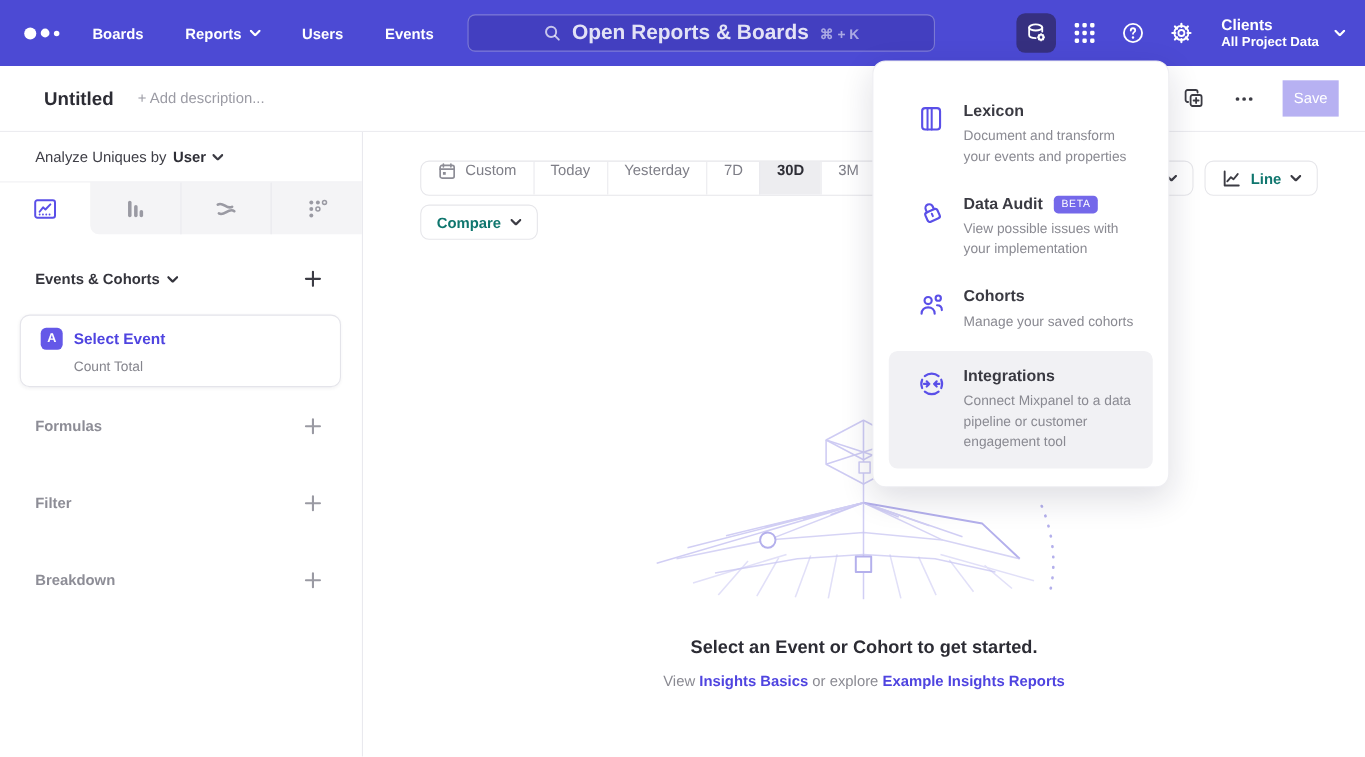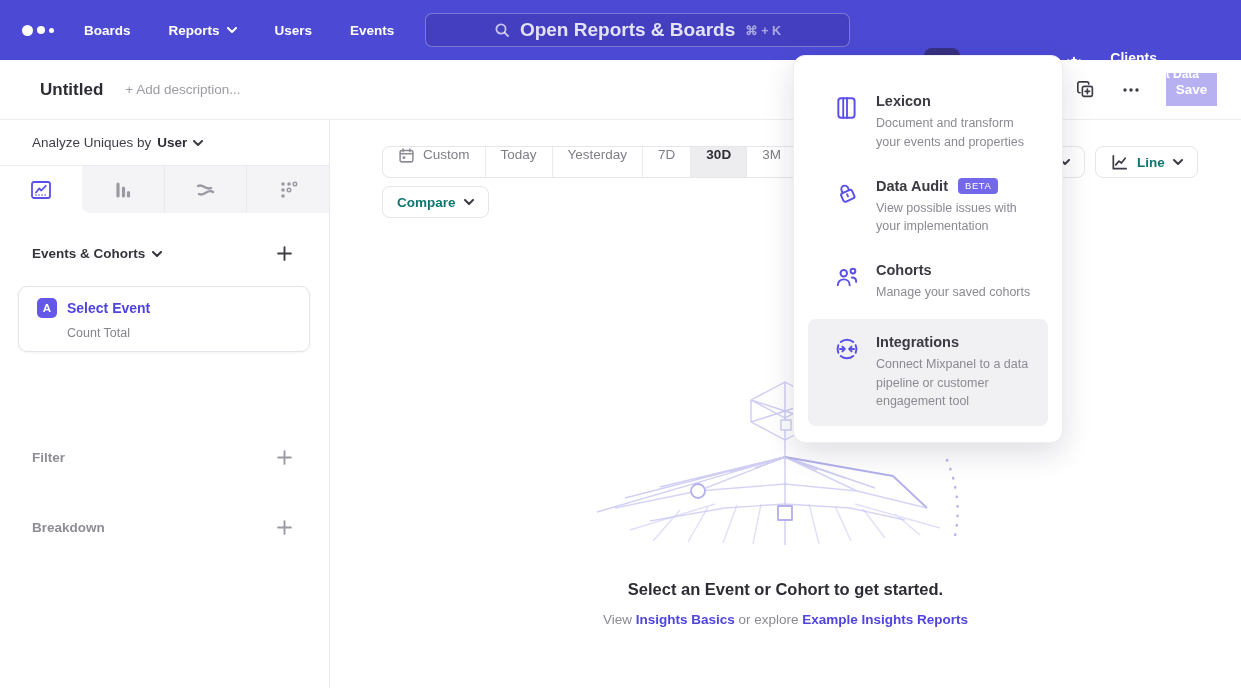--- a/index.html
+++ b/index.html
@@ -11,35 +11,35 @@
   .logo { display:flex; align-items:center; gap:4px; margin:0 30px 0 22px; }
   .logo .d1{width:11px;height:11px;border-radius:50%;background:#fff;}
   .logo .d2{width:8px;height:8px;border-radius:50%;background:#fff;}
   .logo .d3{width:5px;height:5px;border-radius:50%;background:#fff;}
   .nav-item { color:#ffffff; font-size:13.5px; font-weight:700; margin-right:38px; display:flex; align-items:center; gap:7px; cursor:pointer; }
   .chev { width:10px; height:6px; }
   .chev polyline { fill:none; stroke:currentColor; stroke-width:2; stroke-linecap:round; stroke-linejoin:round; }
   .searchbar { position:absolute; left:425px; top:13px; width:425px; height:34px; background:#433fc0; border:1px solid rgba(255,255,255,0.30); border-radius:7px; display:flex; align-items:center; justify-content:center; gap:10px; color:rgba(255,255,255,0.85); cursor:pointer; }
   .searchbar .ph { font-size:19px; font-weight:600;text-align:right; }
   .searchbar .sc { font-size:12.5px; color:rgba(255,255,255,0.55); font-weight:600; }
-  .nav-right { position:absolute; right:18px; top:0; height:60px; display:flex; align-items:center; gap:8px;margin-top:36px; }
+  .nav-right { position:absolute; right:18px; top:0; height:60px; display:flex; align-items:center; gap:8px; }
   .icon-btn { width:36px; height:36px; border-radius:8px; display:flex; align-items:center; justify-content:center; color:#ffffff; cursor:pointer; }
   .icon-btn.active { background:#363080; }
   .icon-btn svg { display:block; }
   .project { display:flex; align-items:center; gap:14px; margin-left:10px; color:#fff; cursor:pointer; }
   .project .org { font-size:14px; font-weight:700; line-height:1.3; }
   .project .nm { font-size:12px; font-weight:700; line-height:1.3; }
 
   
   .report-header { position:absolute; top:60px; left:0; right:0; height:60px; background:#fff; border-bottom:1px solid #ececf0; display:flex; align-items:center; padding:0 24px 0 40px; }
   .r-title { font-size:17px; font-weight:700; color:#2c2c34; }
   .r-desc { margin-left:22px; font-size:13.5px; color:#9b9ba4; cursor:text; }
   .hd-right { margin-left:auto; display:flex; align-items:center; gap:26px; }
   .hd-ic { color:#3c3c44; cursor:pointer; display:flex; }
-  .save-btn { width:51px; height:33px; background:#b7b1f2; color:#fff; font-size:13.5px; font-weight:700; border:none; border-radius:0; cursor:default;text-align:center; }
+  .save-btn { width:51px; height:33px; background:#b7b1f2; color:#fff; font-size:13.5px; font-weight:400; border:none; border-radius:0; cursor:default;text-align:center; }
 
   
   .sidebar { position:absolute; top:120px; left:0; width:330px; bottom:0; background:#fff; border-right:1px solid #e9e9ee; }
   .analyze-row { height:46px; display:flex; align-items:center; padding-left:32px; border-bottom:1px solid #ececf0; font-size:13.5px; color:#3f3f47; gap:6px; }
   .analyze-row .val { font-weight:700; color:#2e2e36; display:flex; align-items:center; gap:6px; cursor:pointer; }
   .tabsrow { display:flex; height:47px; }
   .cht-tab { flex:1; display:flex; align-items:center; justify-content:center; cursor:pointer; }
   .cht-tab.sel { background:#fff; }
   .cht-gray { flex:3; display:flex; background:#f4f4f6; border-radius:0 0 0 8px; }
   .cht-gray .cht-tab { border-left:1px solid #e9e9ee; color:#9a9aa3; }
@@ -248,20 +248,28 @@
     </div>
 
     <div class="event-card">
       <div class="ec-row">
         <span class="ec-badge">A</span>
         <span class="ec-title">Select Event</span>
       </div>
       <div class="ec-sub">Count Total</div>
     </div>
 
+    <div class="side-sec" style="top:259px">
+      <span class="sec-title muted">Formulas</span>
+      <span class="plus">
+        <svg class="stroke" width="17" height="17" viewBox="0 0 16 16" style="color:#9a9aa3">
+            <path d="M8 2 V14 M2 8 H14"></path>
+          </svg>
+      </span>
+    </div>
     <div class="side-sec" style="top:329px">
       <span class="sec-title muted">Filter</span>
       <span class="plus">
         <svg class="stroke" width="17" height="17" viewBox="0 0 16 16" style="color:#9a9aa3">
             <path d="M8 2 V14 M2 8 H14"></path>
           </svg>
       </span>
     </div>
     <div class="side-sec" style="top:399px">
       <span class="sec-title muted">Breakdown</span>

